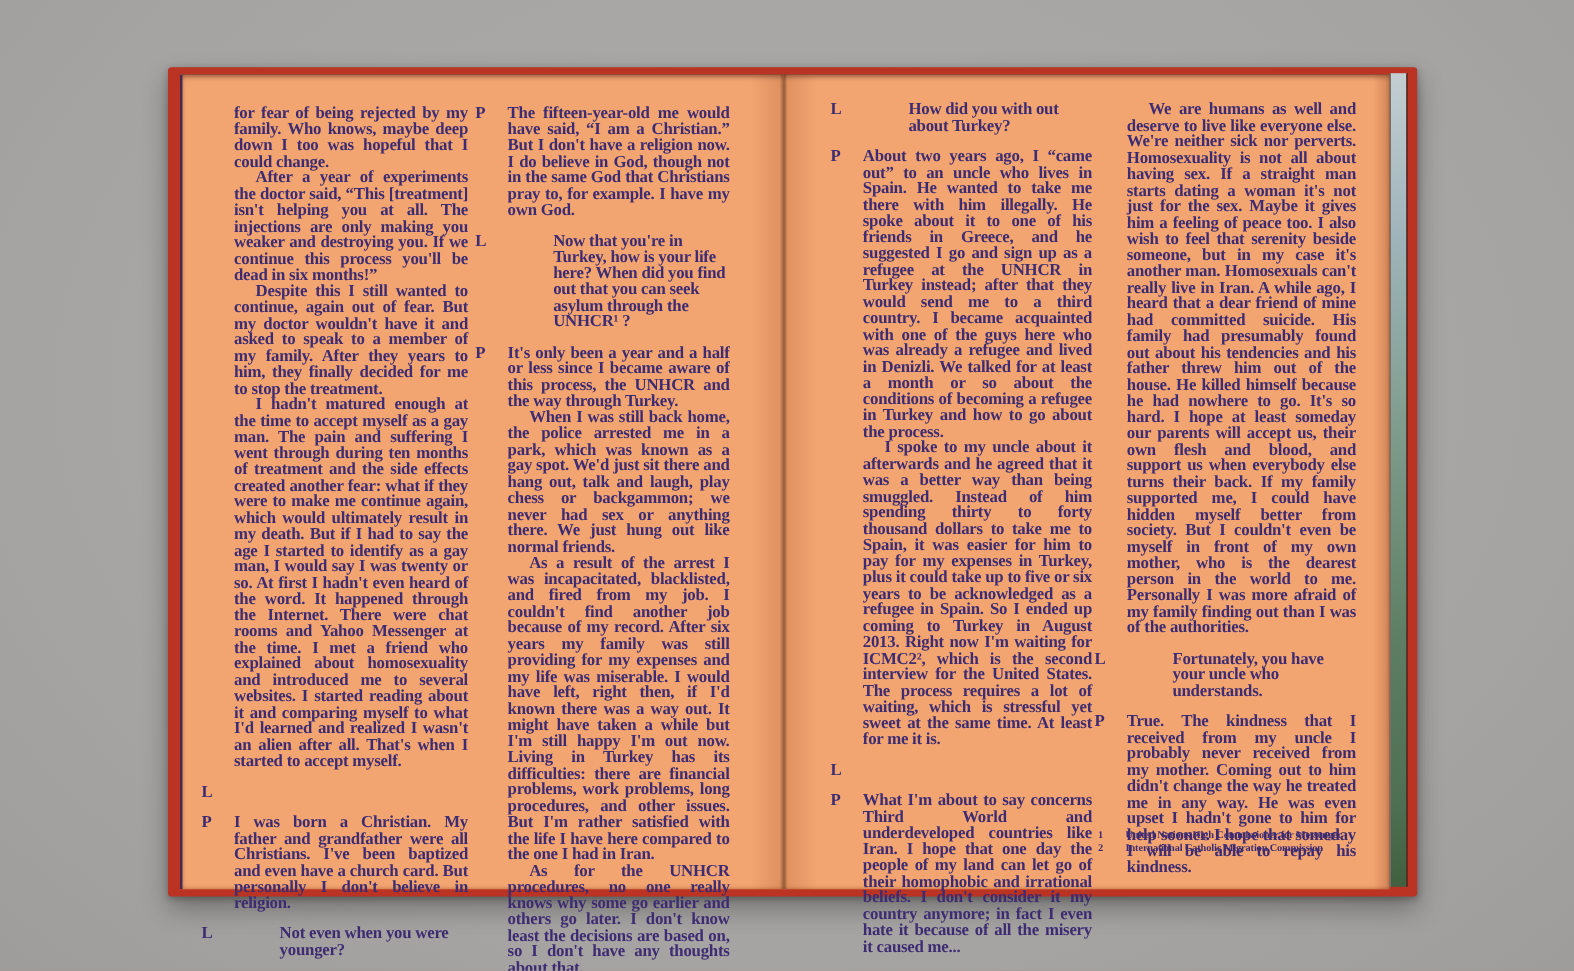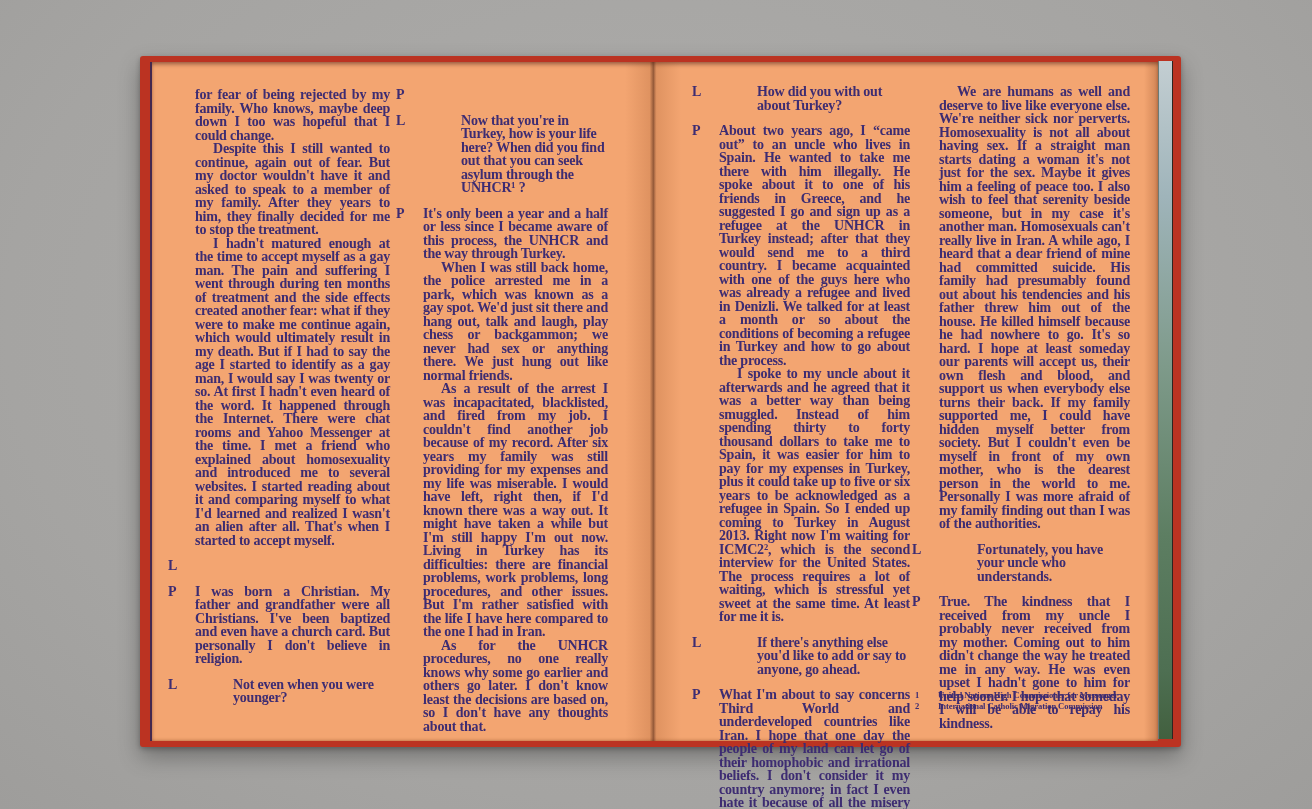--- a/index.html
+++ b/index.html
@@ -69,20 +69,21 @@
     </div>
     <div class="gutter-shadow"></div>
     <div class="page-edges"></div>
   </div>
 
   <div class="col" id="col1">
       <div class="entry answer">
         <span class="speaker"></span>
         <div class="text">
           <div class="para">for fear of being rejected by my family. Who knows, maybe deep down I too was hopeful that I could change.</div>
+          <div class="para indent">After a year of experiments the doctor said, “This [treatment] isn't helping you at all. The injections are only making you weaker and destroying you. If we continue this process you'll be dead in six months!”</div>
           <div class="para indent">Despite this I still wanted to continue, again out of fear. But my doctor wouldn't have it and asked to speak to a member of my family. After they years to him, they finally decided for me to stop the treatment.</div>
           <div class="para indent">I hadn't matured enough at the time to accept myself as a gay man. The pain and suffering I went through during ten months of treatment and the side effects created another fear: what if they were to make me continue again, which would ultimately result in my death. But if I had to say the age I started to identify as a gay man, I would say I was twenty or so. At first I hadn't even heard of the word. It happened through the Internet. There were chat rooms and Yahoo Messenger at the time. I met a friend who explained about homosexuality and introduced me to several websites. I started reading about it and comparing myself to what I'd learned and realized I wasn't an alien after all. That's when I started to accept myself.</div>
         </div>
       </div>
       <div class="entry question">
         <span class="speaker">L</span>
       </div>
       <div class="entry answer">
         <span class="speaker">P</span>
         <div class="text">
@@ -92,20 +93,23 @@
       <div class="entry question">
         <span class="speaker">L</span>
         <div class="text">
           <div class="para">Not even when you were younger?</div>
         </div>
       </div>
     </div>
   <div class="col" id="col2">
       <div class="entry answer">
         <span class="speaker">P</span>
+        <div class="text">
+          <div class="para">The fifteen-year-old me would have said, “I am a Christian.” But I don't have a religion now. I do believe in God, though not in the same God that Christians pray to, for example. I have my own God.</div>
+        </div>
       </div>
       <div class="entry question">
         <span class="speaker">L</span>
         <div class="text">
           <div class="para">Now that you're in Turkey, how is your life here? When did you find out that you can seek asylum through the UNHCR¹ ?</div>
         </div>
       </div>
       <div class="entry answer">
         <span class="speaker">P</span>
         <div class="text">
@@ -125,23 +129,20 @@
       </div>
       <div class="entry answer">
         <span class="speaker">P</span>
         <div class="text">
           <div class="para">About two years ago, I “came out” to an uncle who lives in Spain. He wanted to take me there with him illegally. He spoke about it to one of his friends in Greece, and he suggested I go and sign up as a refugee at the UNHCR in Turkey instead; after that they would send me to a third country. I became acquainted with one of the guys here who was already a refugee and lived in Denizli. We talked for at least a month or so about the conditions of becoming a refugee in Turkey and how to go about the process.</div>
           <div class="para indent">I spoke to my uncle about it afterwards and he agreed that it was a better way than being smuggled. Instead of him spending thirty to forty thousand dollars to take me to Spain, it was easier for him to pay for my expenses in Turkey, plus it could take up to five or six years to be acknowledged as a refugee in Spain. So I ended up coming to Turkey in August 2013. Right now I'm waiting for ICMC2², which is the second interview for the United States. The process requires a lot of waiting, which is stressful yet sweet at the same time. At least for me it is.</div>
         </div>
       </div>
       <div class="entry question">
         <span class="speaker">L</span>
-        <div class="text">
-          <div class="para">If there's anything else you'd like to add or say to anyone, go ahead.</div>
-        </div>
       </div>
       <div class="entry answer">
         <span class="speaker">P</span>
         <div class="text">
           <div class="para">What I'm about to say concerns Third World and underdeveloped countries like Iran. I hope that one day the people of my land can let go of their homophobic and irrational beliefs. I don't consider it my country anymore; in fact I even hate it because of all the misery it caused me...</div>
         </div>
       </div>
     </div>
   <div class="col" id="col4">
       <div class="entry answer">

